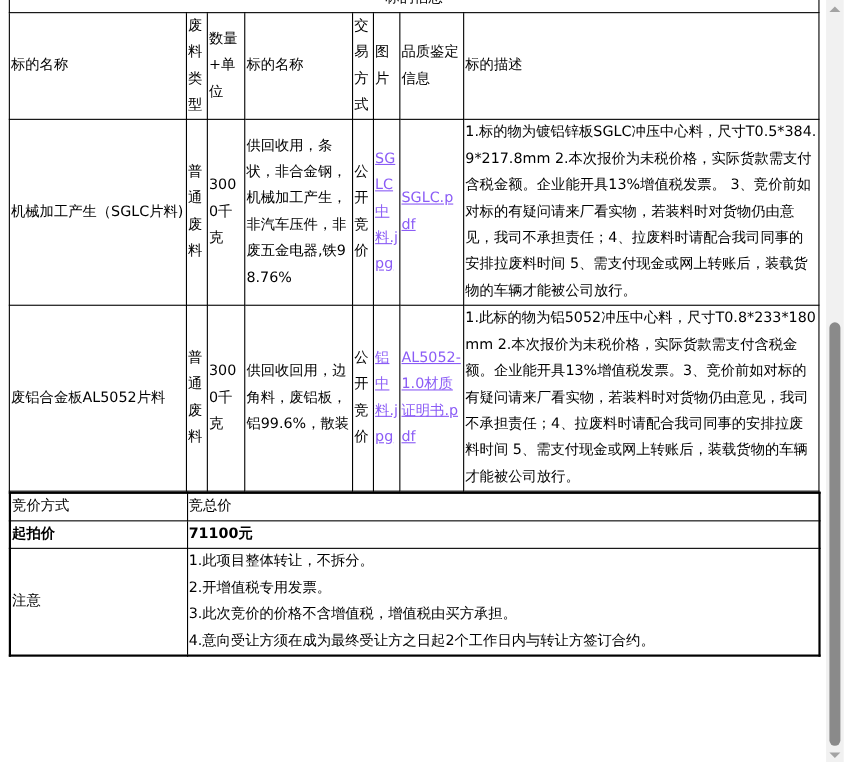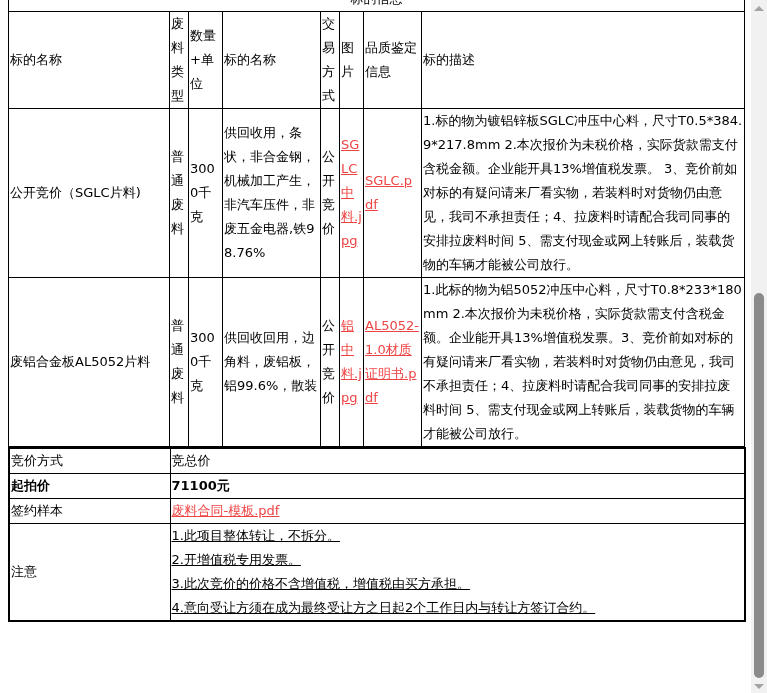--- a/index.html
+++ b/index.html
@@ -9,25 +9,25 @@
       font-size: 13px; color: #000;
     }
     .viewport { position: absolute; left: 0; top: 0; width: 751px; height: 693px; overflow: hidden; }
     .content { position: absolute; left: 8px; top: -13px; width: 736px; }
     table { border-collapse: collapse; width: 736px; table-layout: fixed; }
     td { border: 1px solid #000; padding: 0 1px; vertical-align: middle; line-height: 24px; word-break: break-all; }
     .title-row td { text-align: center; height: 24px; border-top: none; }
     .hdr td { height: 96px; }
     .row1 td { height: 167px; }
     .row2 td { height: 166px; }
-    a { color: #ef4444; text-decoration: underline; }
+    a { color: #8b5cf6; text-decoration: underline; }
     .info { border-collapse: collapse; width: 736px; table-layout: fixed; border: 2px solid #000; padding-left: 16px; }
     .info td { height: 24px; line-height: 24px; }
     .bold { font-weight: bold; }
-    .notes-line { line-height: 24px; text-decoration: underline; }
+    .notes-line { line-height: 24px; }
     .scrollbar { position: absolute; right: 0; top: 0; width: 16px; height: 693px; background: #f1f1f1; }
     .sb-up { position: absolute; left: 3px; top: 6px; width: 0; height: 0; border-left: 5px solid transparent; border-right: 5px solid transparent; border-bottom: 5px solid #a3a3a3; }
     .sb-down { position: absolute; left: 3px; bottom: 4px; width: 0; height: 0; border-left: 5px solid transparent; border-right: 5px solid transparent; border-top: 5px solid #a3a3a3; }
     .sb-thumb { position: absolute; left: 3px; top: 293px; width: 10px; height: 385px; background: #8a8a8a; border-radius: 5px; }
   </style>
 </head>
 <body>
 
 <div class="viewport">
   <div class="content">
@@ -50,21 +50,21 @@
         <td>标的名称</td>
         <td>废料类型</td>
         <td>数量+单位</td>
         <td>标的名称</td>
         <td>交易方式</td>
         <td>图片</td>
         <td>品质鉴定信息</td>
         <td>标的描述</td>
       </tr>
       <tr class="row1">
-        <td>公开竞价（SGLC片料)</td>
+        <td>机械加工产生（SGLC片料)</td>
         <td>普通废料</td>
         <td>3000千克</td>
         <td>供回收用，条状，非合金钢，机械加工产生，非汽车压件，非废五金电器,铁98.76%</td>
         <td>公开竞价</td>
         <td><a href="#">SGLC中料.jpg</a></td>
         <td><a href="#">SGLC.pdf</a></td>
         <td>1.标的物为镀铝锌板SGLC冲压中心料，尺寸T0.5*384.9*217.8mm 2.本次报价为未税价格，实际货款需支付含税金额。企业能开具13%增值税发票。 3、竞价前如对标的有疑问请来厂看实物，若装料时对货物仍由意见，我司不承担责任；4、拉废料时请配合我司同事的安排拉废料时间 5、需支付现金或网上转账后，装载货物的车辆才能被公司放行。</td>
       </tr>
       <tr class="row2">
         <td>废铝合金板AL5052片料</td>
@@ -87,24 +87,20 @@
       <tbody>
           <tr>
         <td>竞价方式</td>
         <td>竞总价</td>
       </tr>
       <tr>
         <td class="bold">起拍价</td>
         <td class="bold">71100元</td>
       </tr>
       <tr>
-        <td>签约样本</td>
-        <td><a href="#">废料合同-模板.pdf</a></td>
-      </tr>
-      <tr>
         <td style="height:96px">注意</td>
         <td>
           <div class="notes-line">1.此项目整体转让，不拆分。</div>
           <div class="notes-line">2.开增值税专用发票。</div>
           <div class="notes-line">3.此次竞价的价格不含增值税，增值税由买方承担。</div>
           <div class="notes-line">4.意向受让方须在成为最终受让方之日起2个工作日内与转让方签订合约。</div>
         </td>
       </tr>
     </tbody>
       </table>

